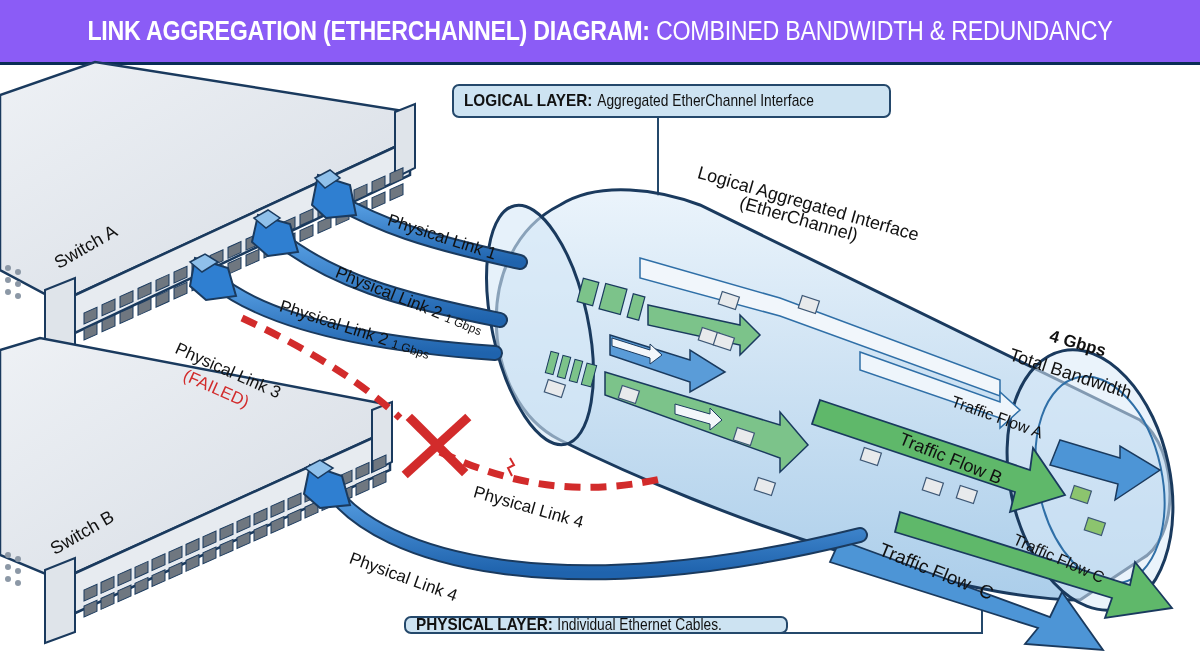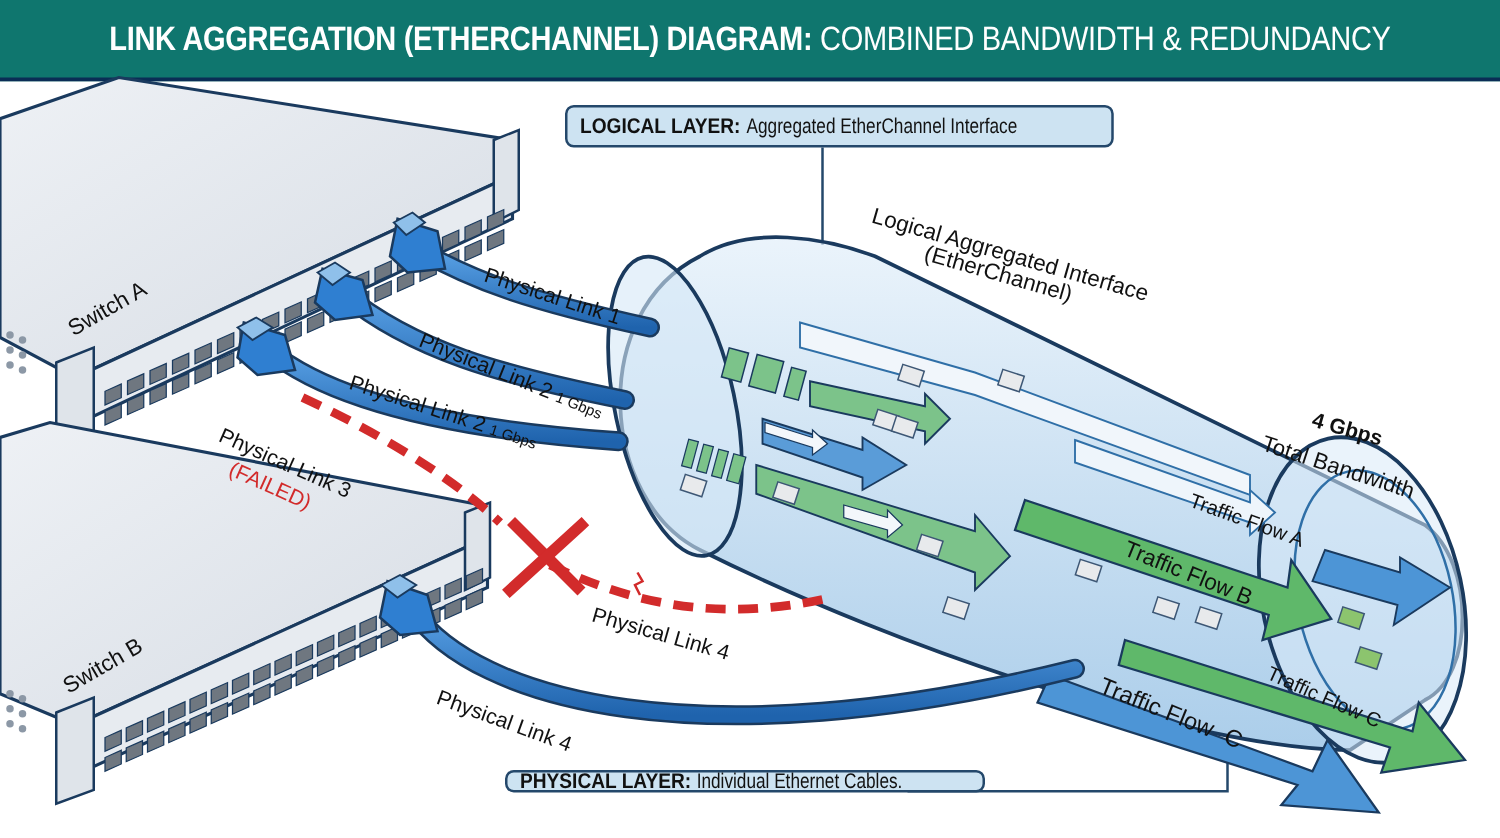--- a/index.html
+++ b/index.html
@@ -1,17 +1,17 @@
 <!DOCTYPE html>
 <html><head>
 <meta charset="utf-8">
 <style>
   html, body { margin:0; padding:0; background:#ffffff; }
   body { width:1200px; height:670px; overflow:hidden; position:relative; font-family:"Liberation Sans", sans-serif; }
-  .header { position:absolute; left:0; top:0; width:1200px; height:62px; background:#0f766e; border-bottom:3px solid #0a2d55; display:flex; align-items:center; justify-content:center; }
+  .header { position:absolute; left:0; top:0; width:1200px; height:62px; background:#8b5cf6; border-bottom:3px solid #0a2d55; display:flex; align-items:center; justify-content:center; }
   .header-title { color:#ffffff; font-size:27px; letter-spacing:-0.3px; white-space:nowrap; transform:scaleX(0.86); transform-origin:center; }
   .header-title .bold { font-weight:bold; }
   .header-title .light { font-weight:normal; }
   svg.scene { position:absolute; left:0; top:0; }
   .callout { position:absolute; background:#cde3f2; border:2px solid #24486b; border-radius:7px; color:#111; font-size:17px; white-space:nowrap; display:flex; align-items:center; padding:0 10px; box-sizing:border-box; }
   .callout .b { font-weight:bold; margin-right:5px; }
   .callout-logical { left:452px; top:84px; height:34px; }
   .callout-physical { left:404px; top:616px; height:18px; }
   .callout span { transform:scaleX(0.9); transform-origin:left; display:inline-block; }
   .lbl { position:absolute; font-size:17px; color:#111; white-space:nowrap; transform-origin:left center; }

